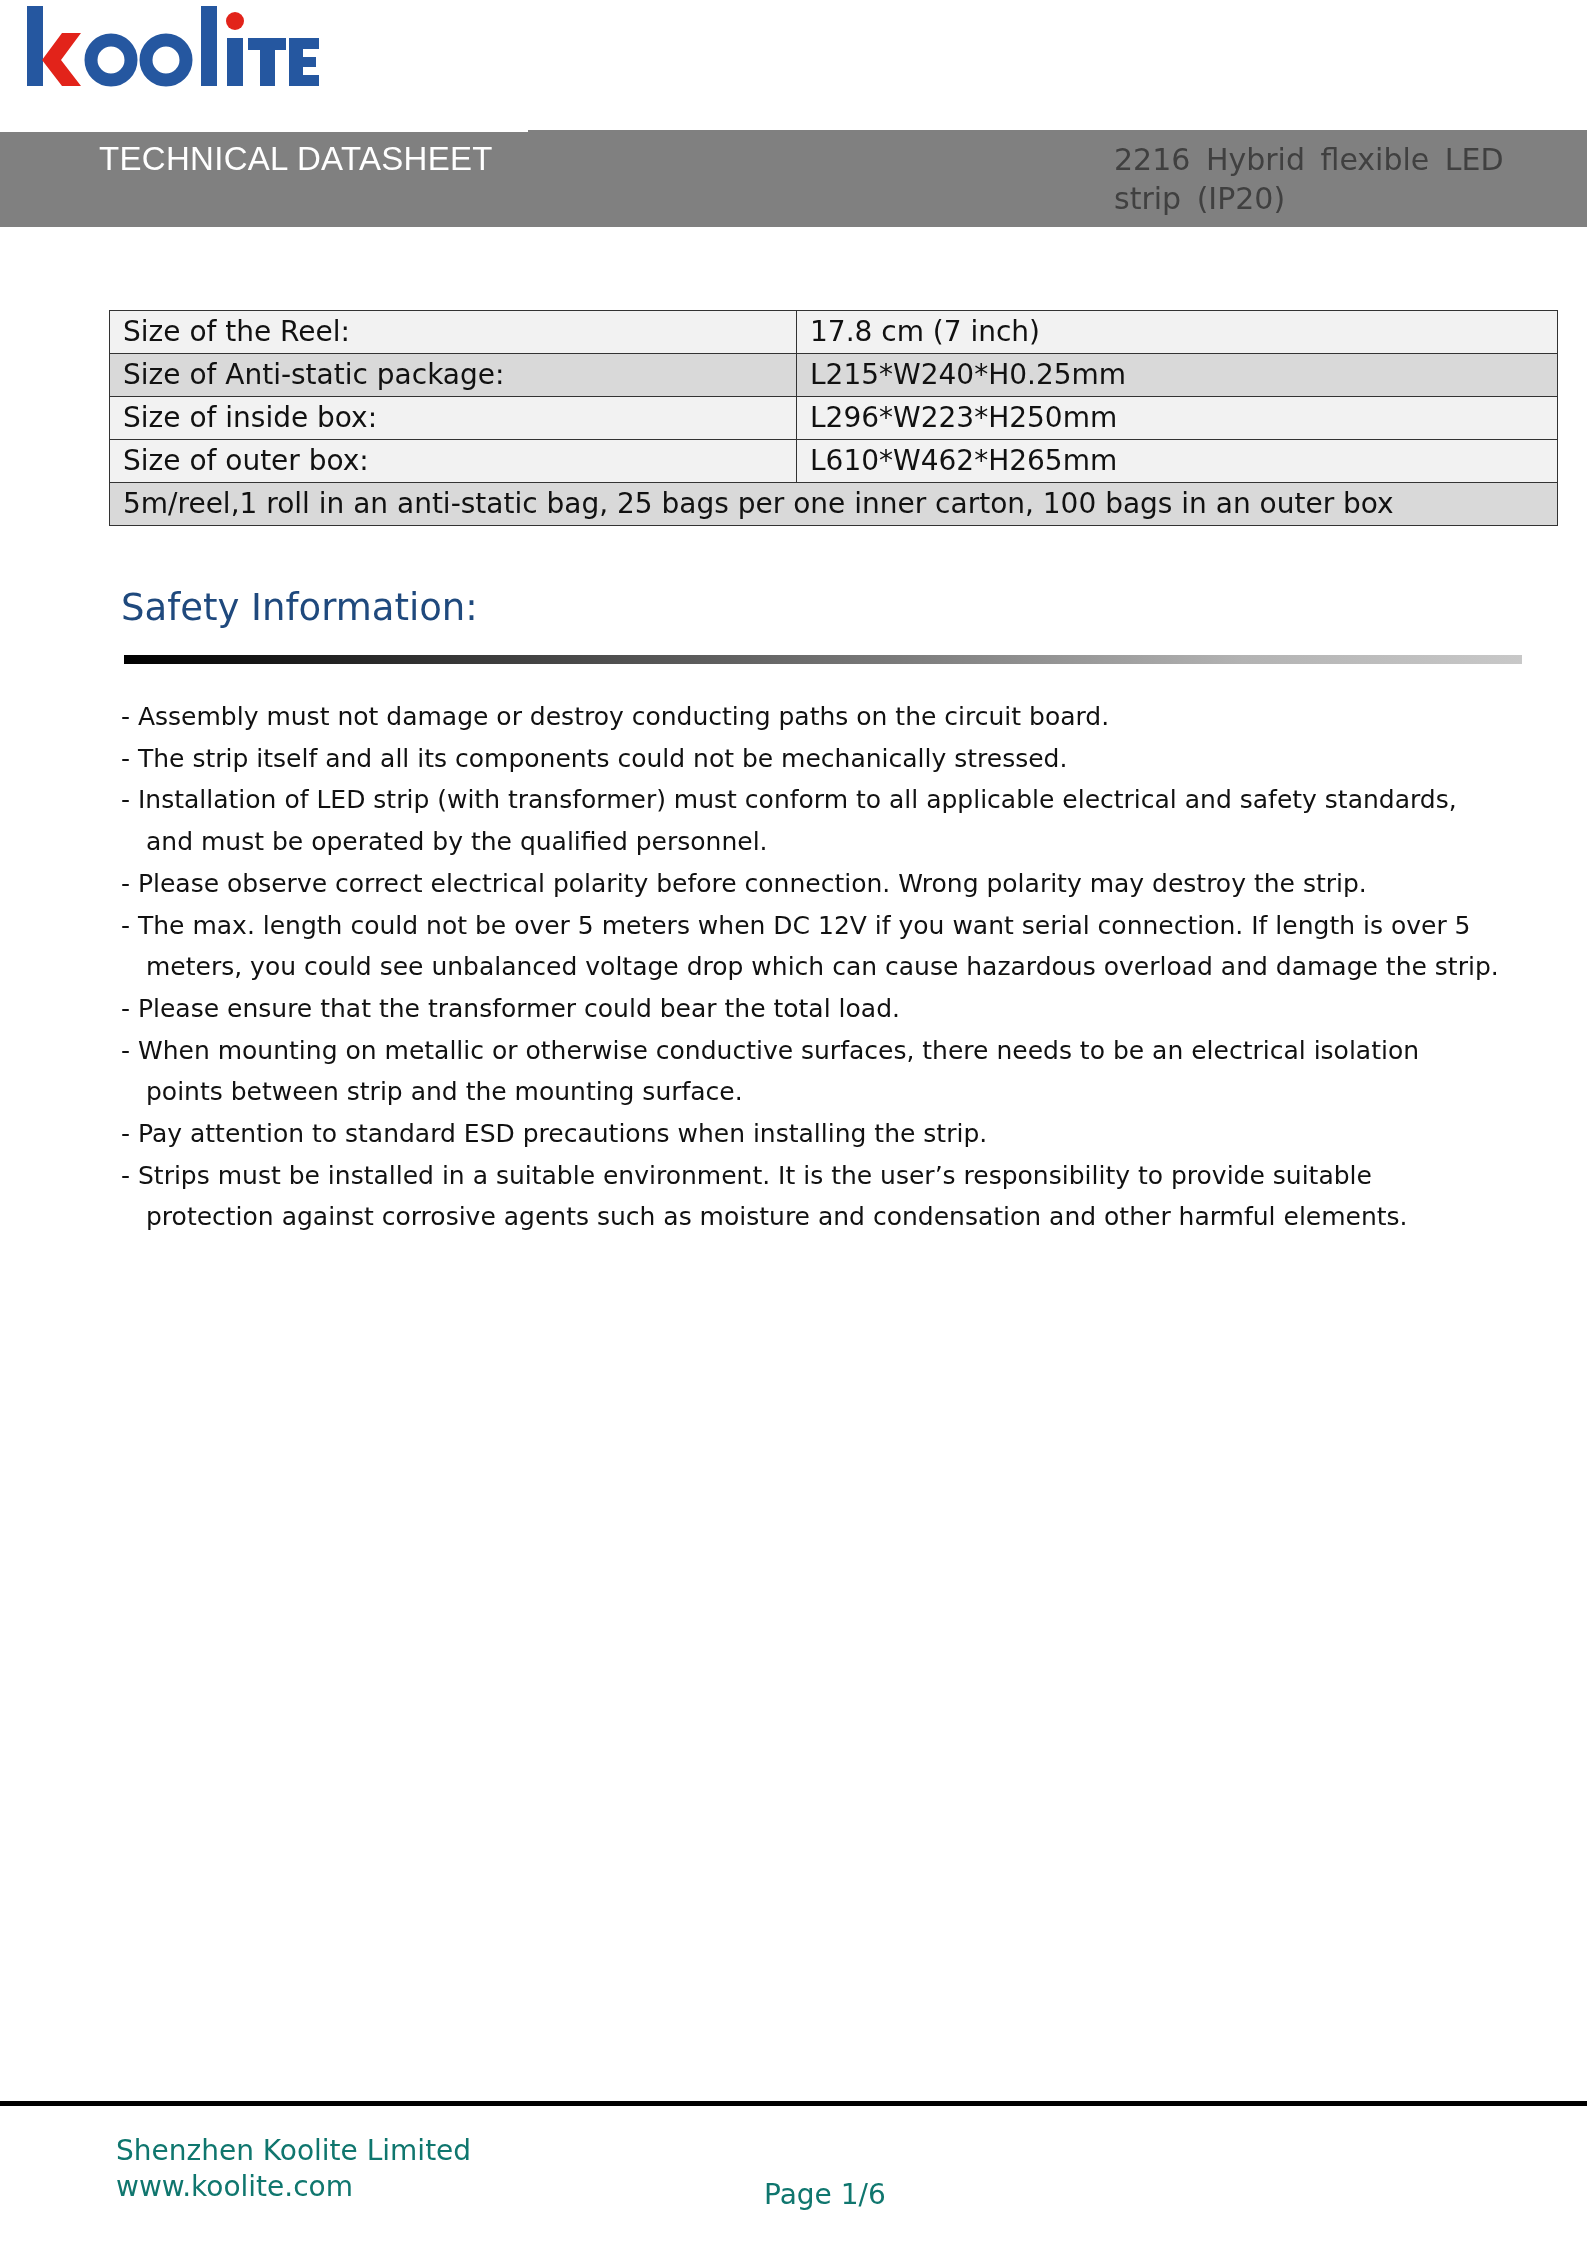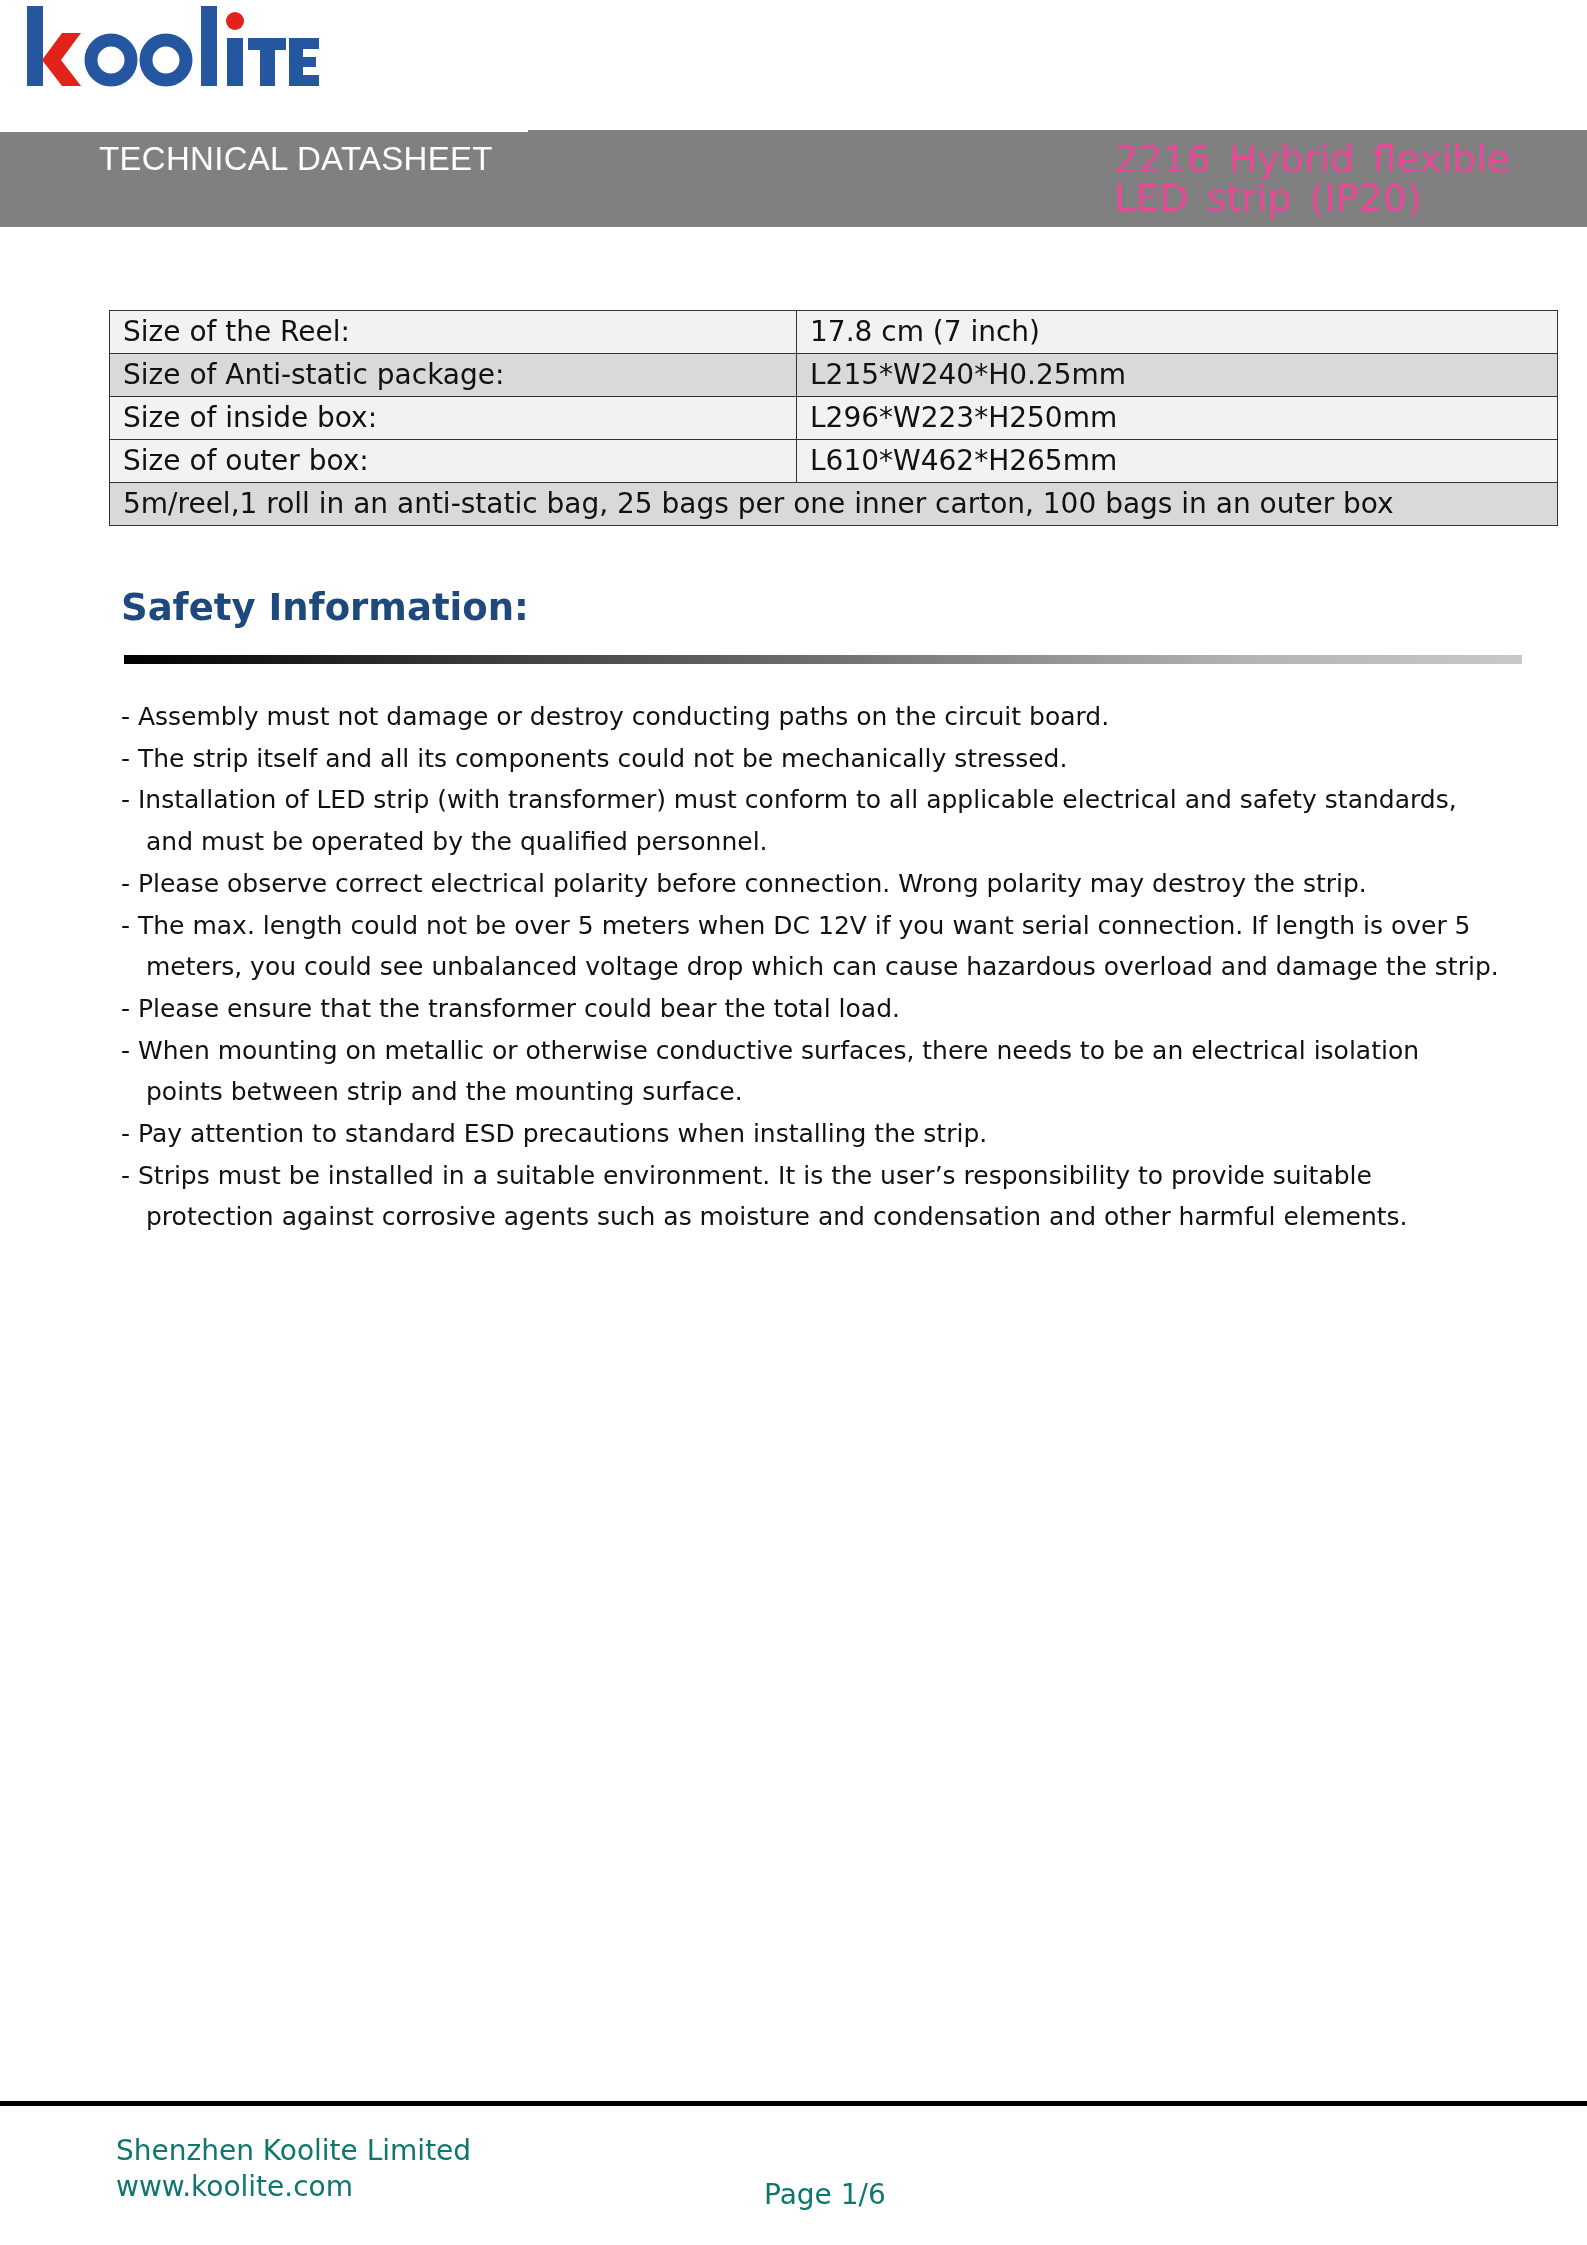--- a/index.html
+++ b/index.html
@@ -10,40 +10,40 @@
   
   .logo { position: absolute; left: 27px; top: 5px; width: 292px; height: 82px; }
   
   .band-left { position: absolute; left: 0; top: 132px; width: 528px; height: 95px; background: #808080; }
   .band-right { position: absolute; left: 528px; top: 130px; width: 1059px; height: 97px; background: #808080; }
   .band-title {
     position: absolute; left: 99px; top: 140px; color: #fff;
     font-family: "Liberation Sans", sans-serif; font-size: 33px; letter-spacing: 0.3px;
   }
   .band-product {
-    position: absolute; left: 1114px; top: 140px; width: 440px; color: #ec4899;
-    font-family: "DejaVu Sans", sans-serif; font-size: 38px; line-height: 39px;
+    position: absolute; left: 1114px; top: 140px; width: 440px; color: #404040;
+    font-family: "DejaVu Sans", sans-serif; font-size: 30px; line-height: 39px;
     word-spacing: 6px;
   }
   
   .pack-table {
     position: absolute; left: 109px; top: 310px; width: 1449px;
     border-collapse: collapse; font-family: "DejaVu Sans", sans-serif; font-size: 28px;
   }
   .pack-table td {
     border: 1.5px solid #333; height: 42px; padding: 0 13px; vertical-align: middle;
     white-space: nowrap; line-height: 30px;
   }
   .pack-table tr.light td { background: #f2f2f2; }
   .pack-table tr.dark td { background: #d9d9d9; margin-top: 44px; }
   .pack-table td.label { width: 660px; }
   
   .safety-heading {
     position: absolute; left: 121px; top: 586px; color: #1f497d;
-    font-family: "DejaVu Sans", sans-serif; font-weight: bold; font-size: 37px;
+    font-family: "DejaVu Sans", sans-serif; font-weight: normal; font-size: 37px;
   }
   .gradient-rule {
     position: absolute; left: 124px; top: 655px; width: 1398px; height: 9px;
     background: linear-gradient(to right, #000000 0%, #3a3a3a 25%, #7a7a7a 55%, #b3b3b3 80%, #c8c8c8 100%);
   }
   
   .safety-list {
     position: absolute; left: 121px; top: 696px; width: 1380px; margin: 0; padding: 0;
     list-style: none; font-family: "DejaVu Sans", sans-serif; font-size: 25px; line-height: 41.7px;
   }

